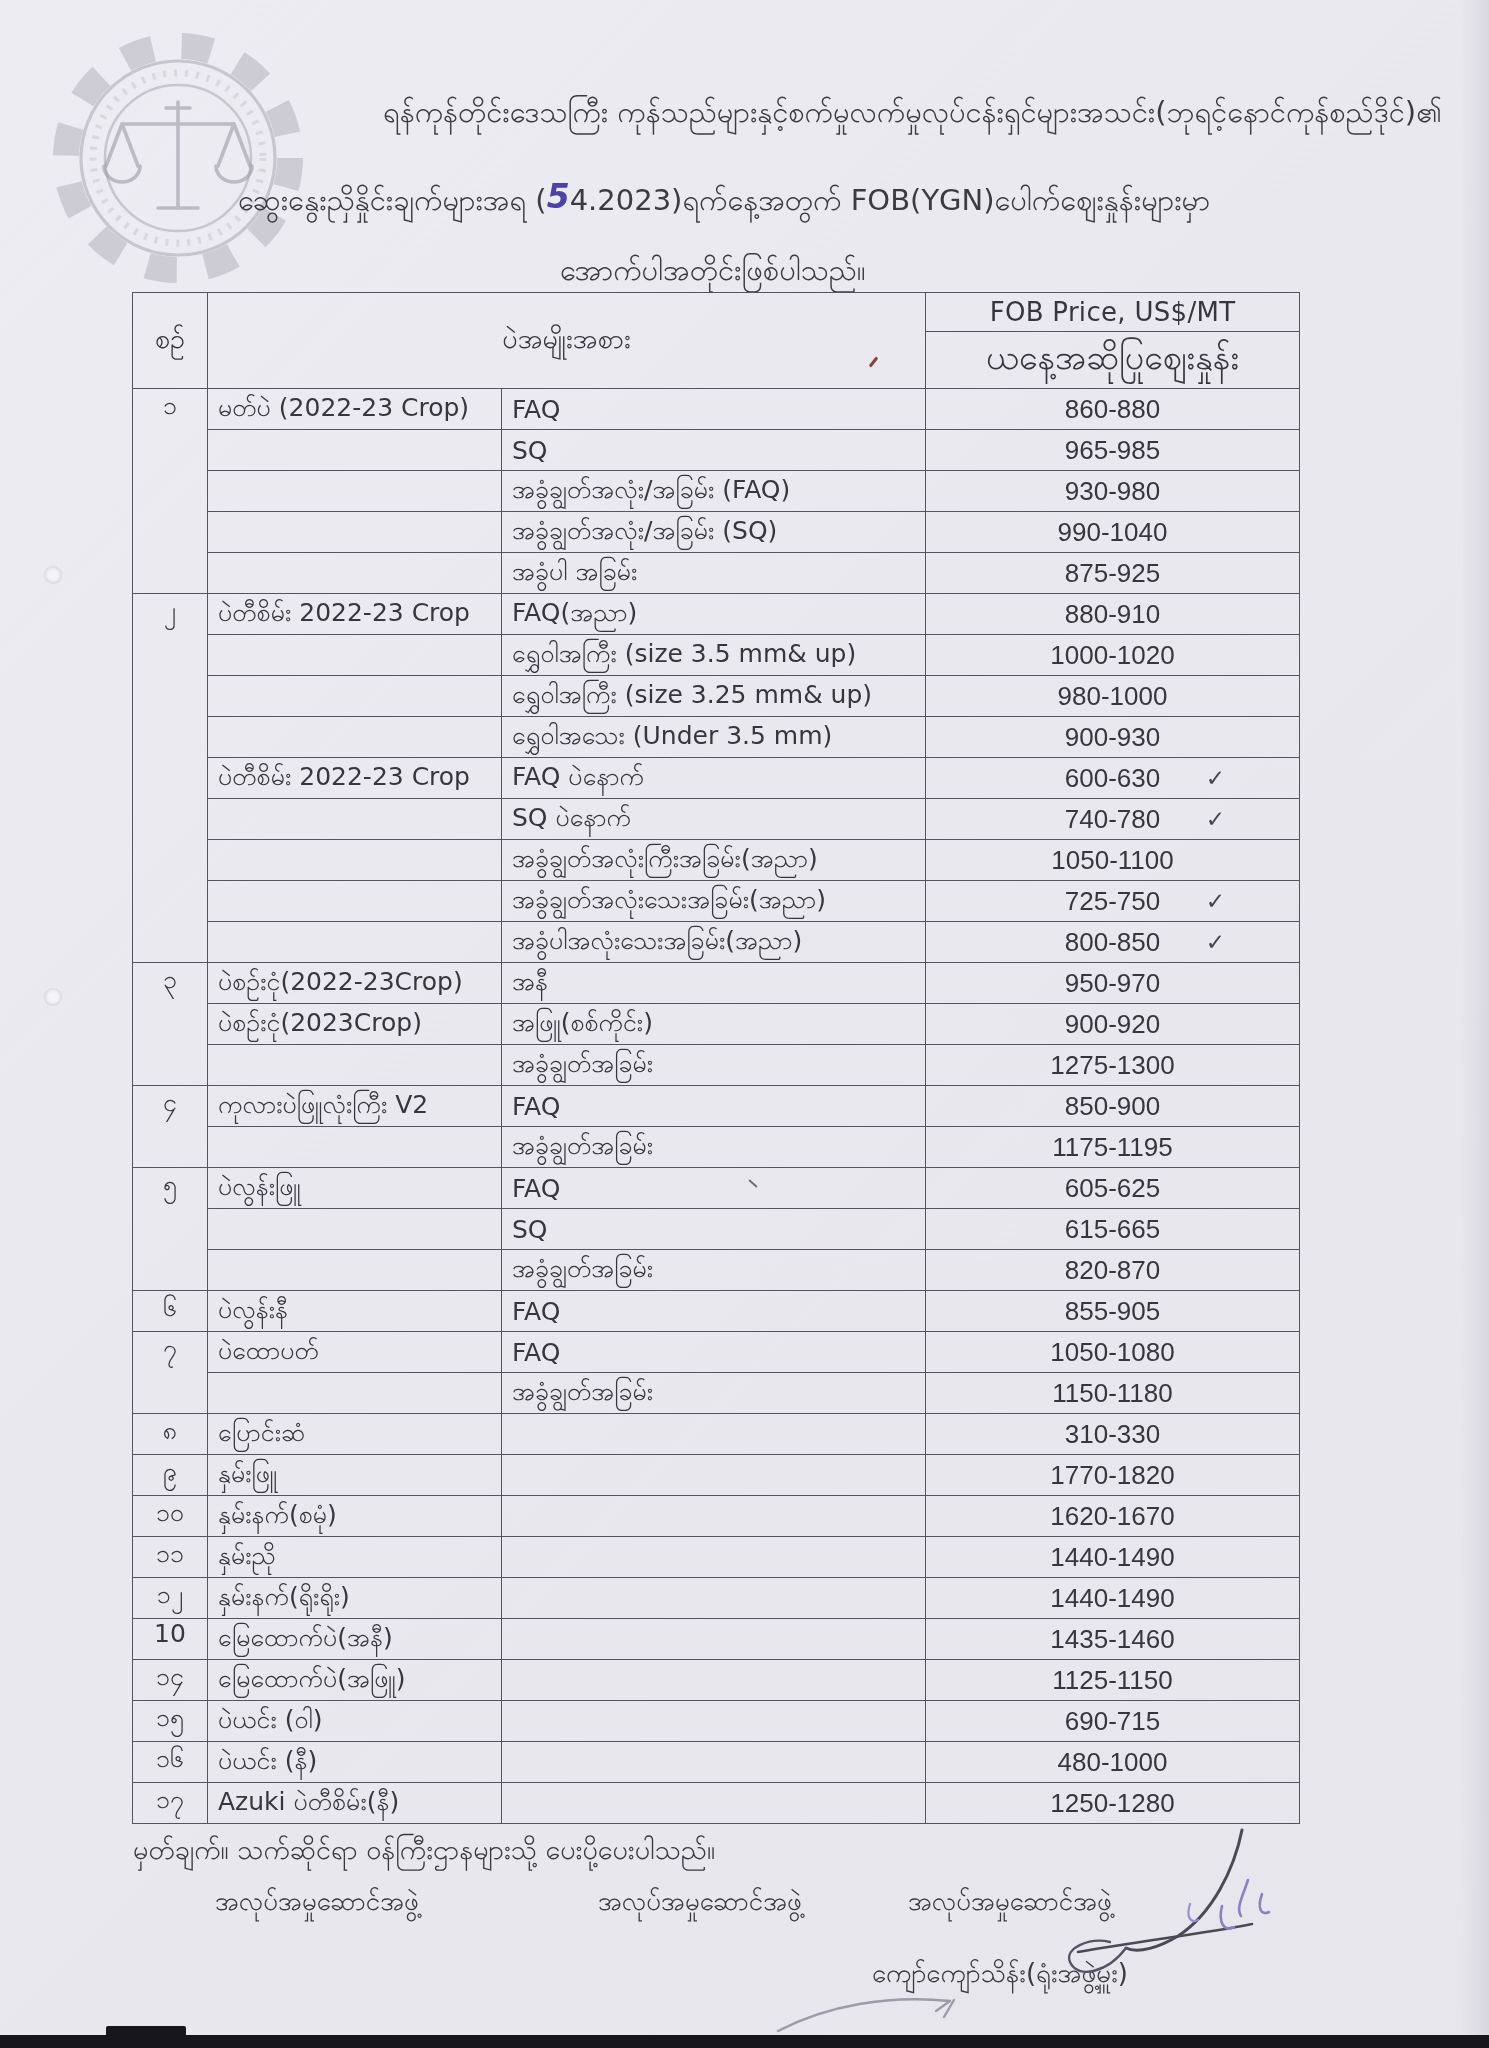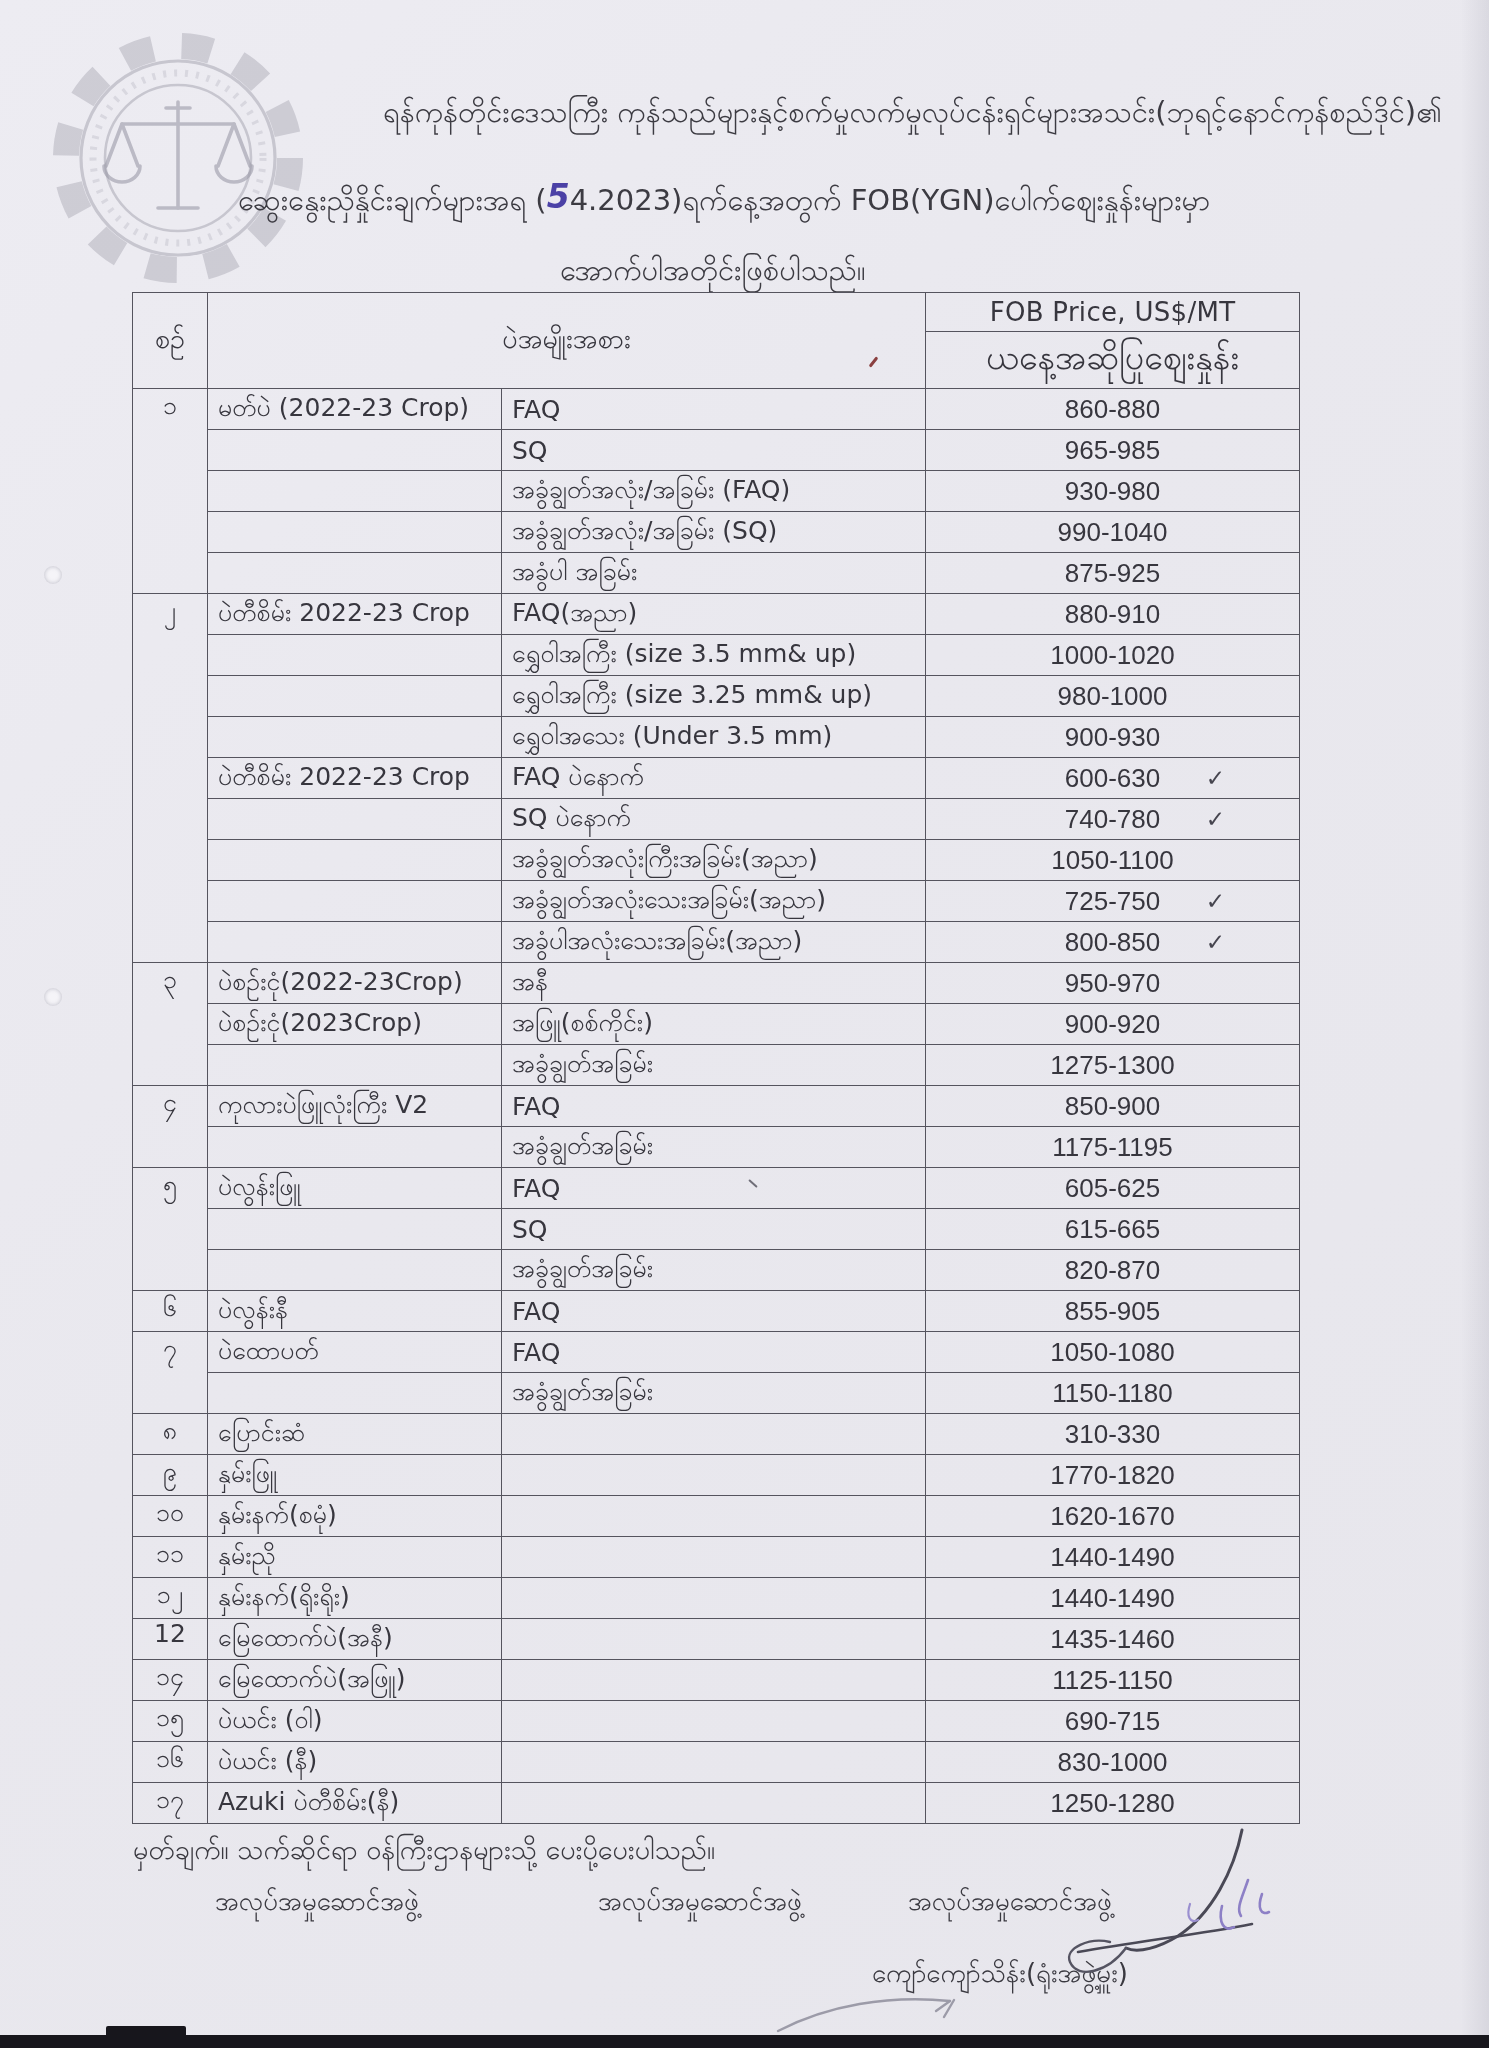--- a/index.html
+++ b/index.html
@@ -259,42 +259,42 @@
           <td class="c-var"></td>
           <td class="c-price"><span>1440-1490</span></td>
         </tr>
         <tr>
           <td class="c-no" rowspan="1">၁၂</td>
           <td class="c-cat">နှမ်းနက်(ရိုးရိုး)</td>
           <td class="c-var"></td>
           <td class="c-price"><span>1440-1490</span></td>
         </tr>
         <tr>
-          <td class="c-no" rowspan="1">12</td>
+          <td class="c-no" rowspan="1">10</td>
           <td class="c-cat">မြေထောက်ပဲ(အနီ)</td>
           <td class="c-var"></td>
           <td class="c-price"><span>1435-1460</span></td>
         </tr>
         <tr>
           <td class="c-no" rowspan="1">၁၄</td>
           <td class="c-cat">မြေထောက်ပဲ(အဖြူ)</td>
           <td class="c-var"></td>
           <td class="c-price"><span>1125-1150</span></td>
         </tr>
         <tr>
           <td class="c-no" rowspan="1">၁၅</td>
           <td class="c-cat">ပဲယင်း (ဝါ)</td>
           <td class="c-var"></td>
           <td class="c-price"><span>690-715</span></td>
         </tr>
         <tr>
           <td class="c-no" rowspan="1">၁၆</td>
           <td class="c-cat">ပဲယင်း (နီ)</td>
           <td class="c-var"></td>
-          <td class="c-price"><span>830-1000</span></td>
+          <td class="c-price"><span>480-1000</span></td>
         </tr>
         <tr>
           <td class="c-no" rowspan="1">၁၇</td>
           <td class="c-cat">Azuki ပဲတီစိမ်း(နီ)</td>
           <td class="c-var"></td>
           <td class="c-price"><span>1250-1280</span></td>
         </tr>
       </tbody>
   </table>
 

